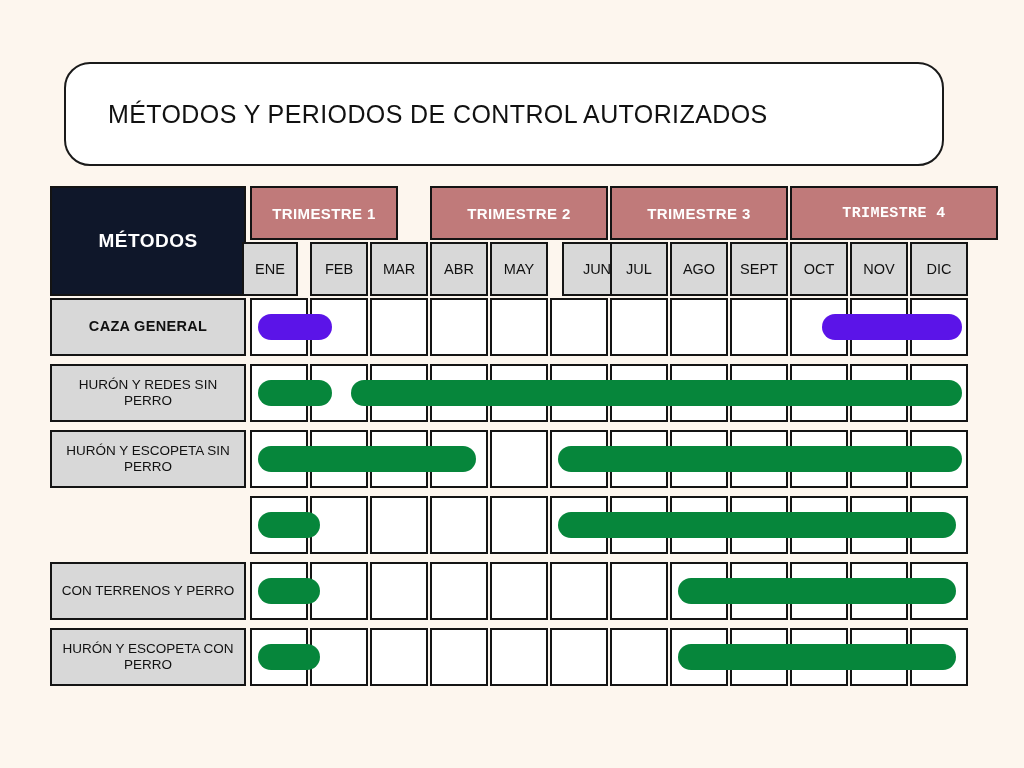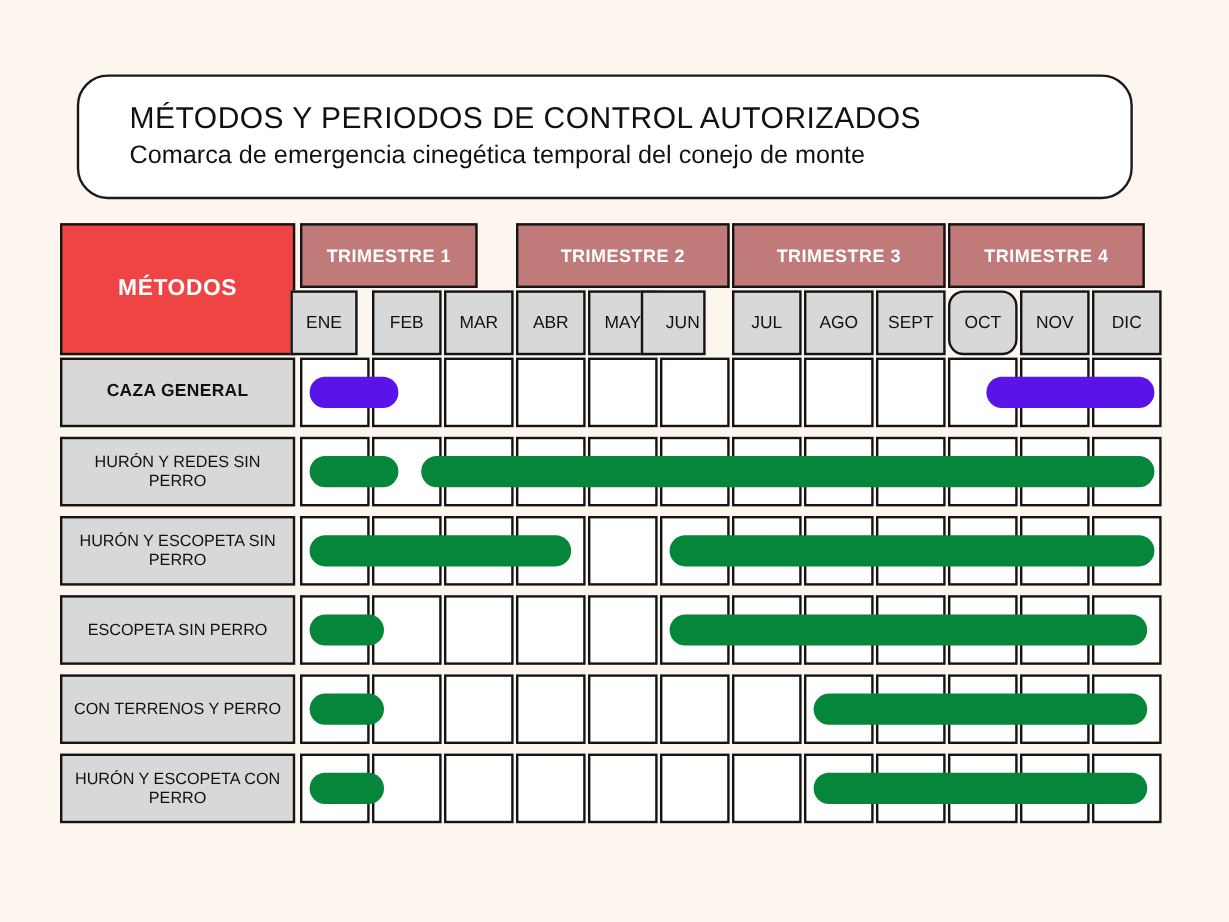--- a/index.html
+++ b/index.html
@@ -65,21 +65,21 @@
     position: relative;
     height: 110px;
   }
 
   #methods-cell {
     position: absolute;
     left: 0;
     top: 0;
     width: 196px;
     height: 110px;
-    background: #ef4444;
+    background: #0f172a;
     border: 2px solid #141414;
     box-sizing: border-box;
     display: flex;
     align-items: center;
     justify-content: center;
     color: #ffffff;
     font-size: 19px;
     font-weight: bold;
     letter-spacing: 0.5px;
   }
@@ -170,44 +170,43 @@
     z-index: 5;
   }
 </style>
 </head>
 <body>
 
 <div id="page">
 
   <div id="title-card">
     <div id="title-main">MÉTODOS Y PERIODOS DE CONTROL AUTORIZADOS</div>
-    <div id="title-sub">Comarca de emergencia cinegética temporal del conejo de monte</div>
   </div>
 
   <div id="chart">
 
     <div id="head">
       <div id="methods-cell">MÉTODOS</div>
       <div id="quarters">
           <div class="q-cell" style="left: 200px; width: 148px;">TRIMESTRE 1</div>
           <div class="q-cell" style="left: 380px; width: 178px;">TRIMESTRE 2</div>
           <div class="q-cell" style="left: 560px; width: 178px;">TRIMESTRE 3</div>
-          <div class="q-cell" style="left: 740px; width: 164px;">TRIMESTRE 4</div>
+          <div class="q-cell" style="left: 740px; width: 208px; font-family: Liberation Mono, monospace;">TRIMESTRE 4</div>
         </div>
       <div id="months">
           <div class="m-cell" style="left: 192px; width: 56px; text-align: right;">ENE</div>
           <div class="m-cell" style="left: 260px; width: 58px;">FEB</div>
           <div class="m-cell" style="left: 320px; width: 58px;">MAR</div>
           <div class="m-cell" style="left: 380px; width: 58px;">ABR</div>
           <div class="m-cell" style="left: 440px; width: 58px;">MAY</div>
-          <div class="m-cell" style="left: 484px; width: 54px; padding-left: 16px;">JUN</div>
+          <div class="m-cell" style="left: 512px; width: 54px; padding-left: 16px;">JUN</div>
           <div class="m-cell" style="left: 560px; width: 58px;">JUL</div>
           <div class="m-cell" style="left: 620px; width: 58px;">AGO</div>
           <div class="m-cell" style="left: 680px; width: 58px;">SEPT</div>
-          <div class="m-cell" style="left: 740px; width: 58px; border-radius: 13px;">OCT</div>
+          <div class="m-cell" style="left: 740px; width: 58px;">OCT</div>
           <div class="m-cell" style="left: 800px; width: 58px;">NOV</div>
           <div class="m-cell" style="left: 860px; width: 58px;">DIC</div>
         </div>
     </div>
 
     <div id="body">
         <div class="row">
           <div class="row-label bold">CAZA GENERAL</div>
           <div class="cell" style="left: 200px; width: 58px;"></div>
           <div class="cell" style="left: 260px; width: 58px;"></div>
@@ -252,21 +251,20 @@
           <div class="cell" style="left: 560px; width: 58px;"></div>
           <div class="cell" style="left: 620px; width: 58px;"></div>
           <div class="cell" style="left: 680px; width: 58px;"></div>
           <div class="cell" style="left: 740px; width: 58px;"></div>
           <div class="cell" style="left: 800px; width: 58px;"></div>
           <div class="cell" style="left: 860px; width: 58px;"></div>
           <div class="bar" style="left: 208px; width: 218px; background: rgb(6, 134, 59);"></div>
           <div class="bar" style="left: 508px; width: 404px; background: rgb(6, 134, 59);"></div>
         </div>
         <div class="row">
-          <div class="row-label">ESCOPETA SIN PERRO</div>
           <div class="cell" style="left: 200px; width: 58px;"></div>
           <div class="cell" style="left: 260px; width: 58px;"></div>
           <div class="cell" style="left: 320px; width: 58px;"></div>
           <div class="cell" style="left: 380px; width: 58px;"></div>
           <div class="cell" style="left: 440px; width: 58px;"></div>
           <div class="cell" style="left: 500px; width: 58px;"></div>
           <div class="cell" style="left: 560px; width: 58px;"></div>
           <div class="cell" style="left: 620px; width: 58px;"></div>
           <div class="cell" style="left: 680px; width: 58px;"></div>
           <div class="cell" style="left: 740px; width: 58px;"></div>

